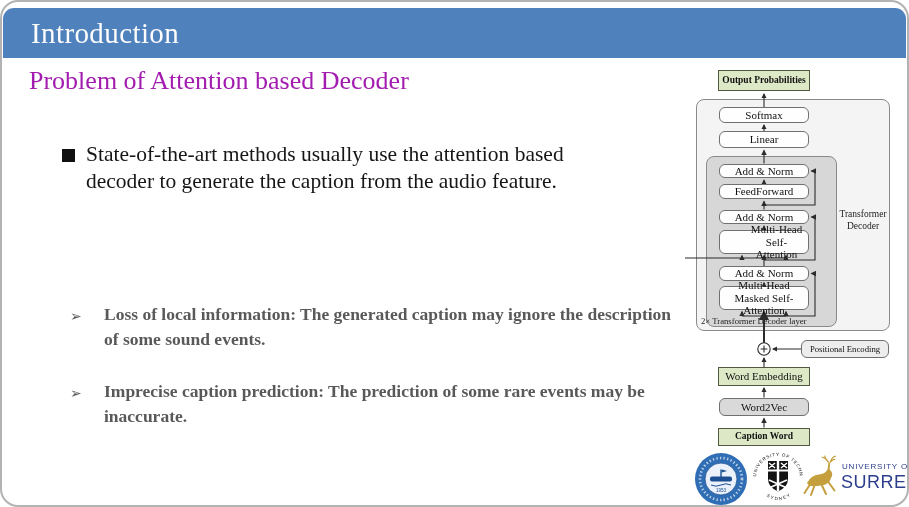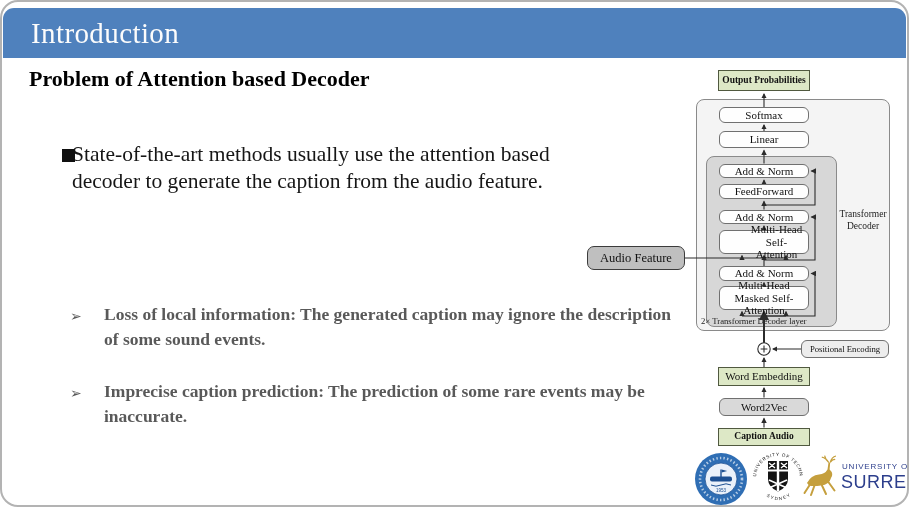--- a/index.html
+++ b/index.html
@@ -17,26 +17,26 @@
     background:#4f81bd; border-radius:11px 11px 0 0;
     display:flex; align-items:center;
   }
   .header .title {
     color:#fcfcfc; font-size:29px; padding-left:28px; letter-spacing:.4px;
     font-family:"Liberation Serif", serif;
   }
 
   .heading {
     position:absolute; left:27px; top:64px;
-    font-size:22px; font-weight:bold; color:#000000;
+    font-size:26px; font-weight:normal; color:#a21caf;
   }
 
   .bullet-row { position:absolute; left:60px; top:139px; width:580px; }
   .sq { position:absolute; left:0; top:8px; width:13px; height:13px; background:#101010; }
-  .bullet-text { display:block; margin-left:10px; width:545px;
+  .bullet-text { display:block; margin-left:24px; width:545px;
     font-size:21.5px; line-height:27px; color:#161616; }
 
   .sub { position:absolute; left:68px; width:610px; color:#595959;
     font-weight:bold; font-size:17.5px; line-height:25px; }
   .sub .marker { position:absolute; left:0; top:2px; font-family:"DejaVu Sans", sans-serif;
     font-size:14px; font-weight:normal; }
   .sub .subtext { display:block; margin-left:34px; width:572px; }
   .sub1 { top:300px; }
   .sub2 { top:377px; }
 
@@ -152,25 +152,24 @@
 
   <div class="dbox green bold b-outprob">Output Probabilities</div>
   <div class="dbox rounded b-softmax">Softmax</div>
   <div class="dbox rounded b-linear">Linear</div>
   <div class="dbox rounded b-an1">Add &amp; Norm</div>
   <div class="dbox rounded b-ff">FeedForward</div>
   <div class="dbox rounded b-an2">Add &amp; Norm</div>
   <div class="dbox rounded b-mhsa">Multi-Head Self-Attention</div>
   <div class="dbox rounded b-an3">Add &amp; Norm</div>
   <div class="dbox rounded b-mhmsa">Multi-Head Masked Self-Attention</div>
-  <div class="dbox b-audio">Audio Feature</div>
   <div class="dbox rounded lgray b-posenc">Positional Encoding</div>
   <div class="dbox green b-wemb">Word Embedding</div>
   <div class="dbox rounded grayf b-w2v">Word2Vec</div>
-  <div class="dbox green bold b-captext">Caption Audio</div>
+  <div class="dbox green bold b-captext">Caption Word</div>
 
   <svg class="logo logo-heu" width="54" height="54" viewBox="-27 -27 54 54">
     <circle r="26" fill="#2f6eb4"></circle>
     <circle r="21" fill="none" stroke="#ffffff" stroke-width="2.6" stroke-dasharray="1.4 2.2" opacity="0.65"></circle>
     <circle r="16" fill="#eaf1fa"></circle>
     <circle r="16" fill="none" stroke="#1c4f92" stroke-width="0.8"></circle>
     <rect x="-11" y="-2.5" width="22" height="5" rx="2" fill="#1c4f92"></rect>
     <rect x="-0.7" y="-9.5" width="1.4" height="7.5" fill="#1c4f92"></rect>
     <path d="M0.7,-9.5 L6.2,-8 L0.7,-6.4 Z" fill="#1c4f92"></path>
     <path d="M-10,6 Q-5,8.4 0,6 T10,6" stroke="#1c4f92" stroke-width="1" fill="none"></path>

